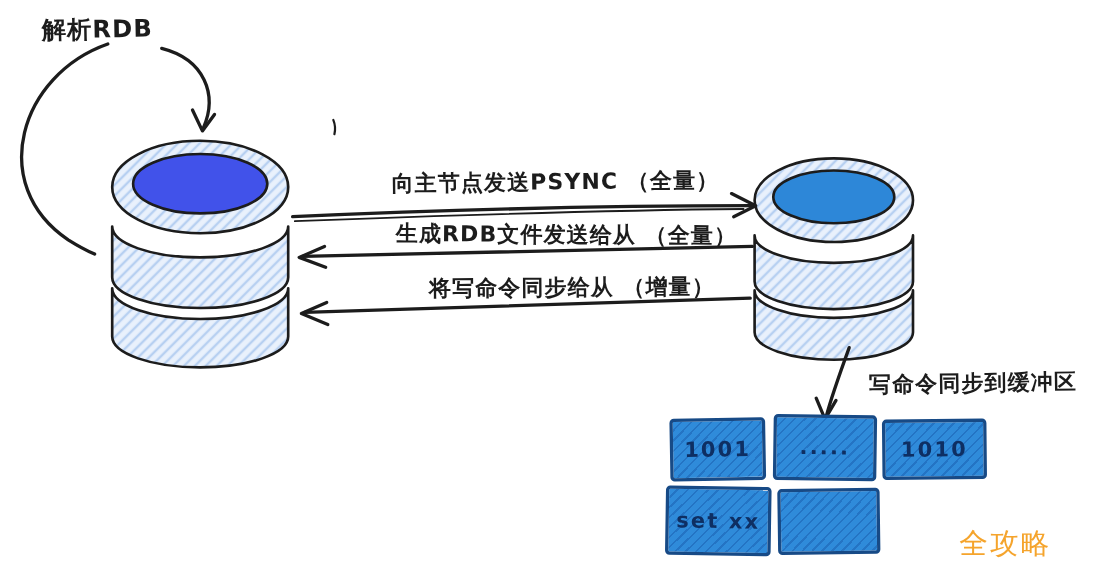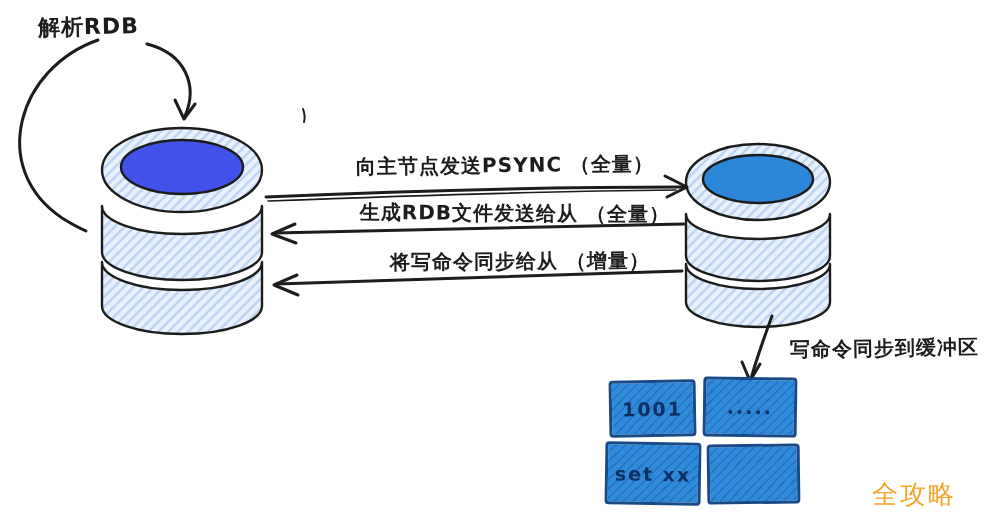--- a/index.html
+++ b/index.html
@@ -81,19 +81,20 @@
   <div class="lbl center" style="left:330px; top:152px; width:350px; font-size:20px; transform:rotate(-0.6deg);">向主节点发送PSYNC （全量）</div>
 
   <div class="lbl center" style="left:340px; top:200px; width:350px; font-size:20px; transform:rotate(0.4deg);">生成RDB文件发送给从 （全量）</div>
 
   <div class="lbl center" style="left:360px; top:248px; width:320px; font-size:20px; transform:rotate(-0.4deg);">将写命令同步给从 （增量）</div>
 
   <div class="lbl" style="left:790px; top:335px; font-size:20px; transform:rotate(-0.8deg);">写命令同步到缓冲区</div>
 
   <div class="cell" style="left:609px; top:380px; width:87px; height:57px; transform:rotate(-1deg);">1001</div>
   <div class="cell" style="left:703px; top:377px; width:94px; height:60px; transform:rotate(0.8deg);">.....</div>
+  <div class="cell" style="left:802px; top:381px; width:95px; height:55px; transform:rotate(-0.6deg);">1010</div>
 
   <div class="cell" style="left:605px; top:442px; width:96px; height:63px; transform:rotate(0.9deg);">set xx</div>
   <div class="cell" style="left:707px; top:444px; width:93px; height:60px; transform:rotate(-0.8deg);"></div>
 
   <div class="watermark">全攻略</div>
 
 </div>
 
 </body></html>

